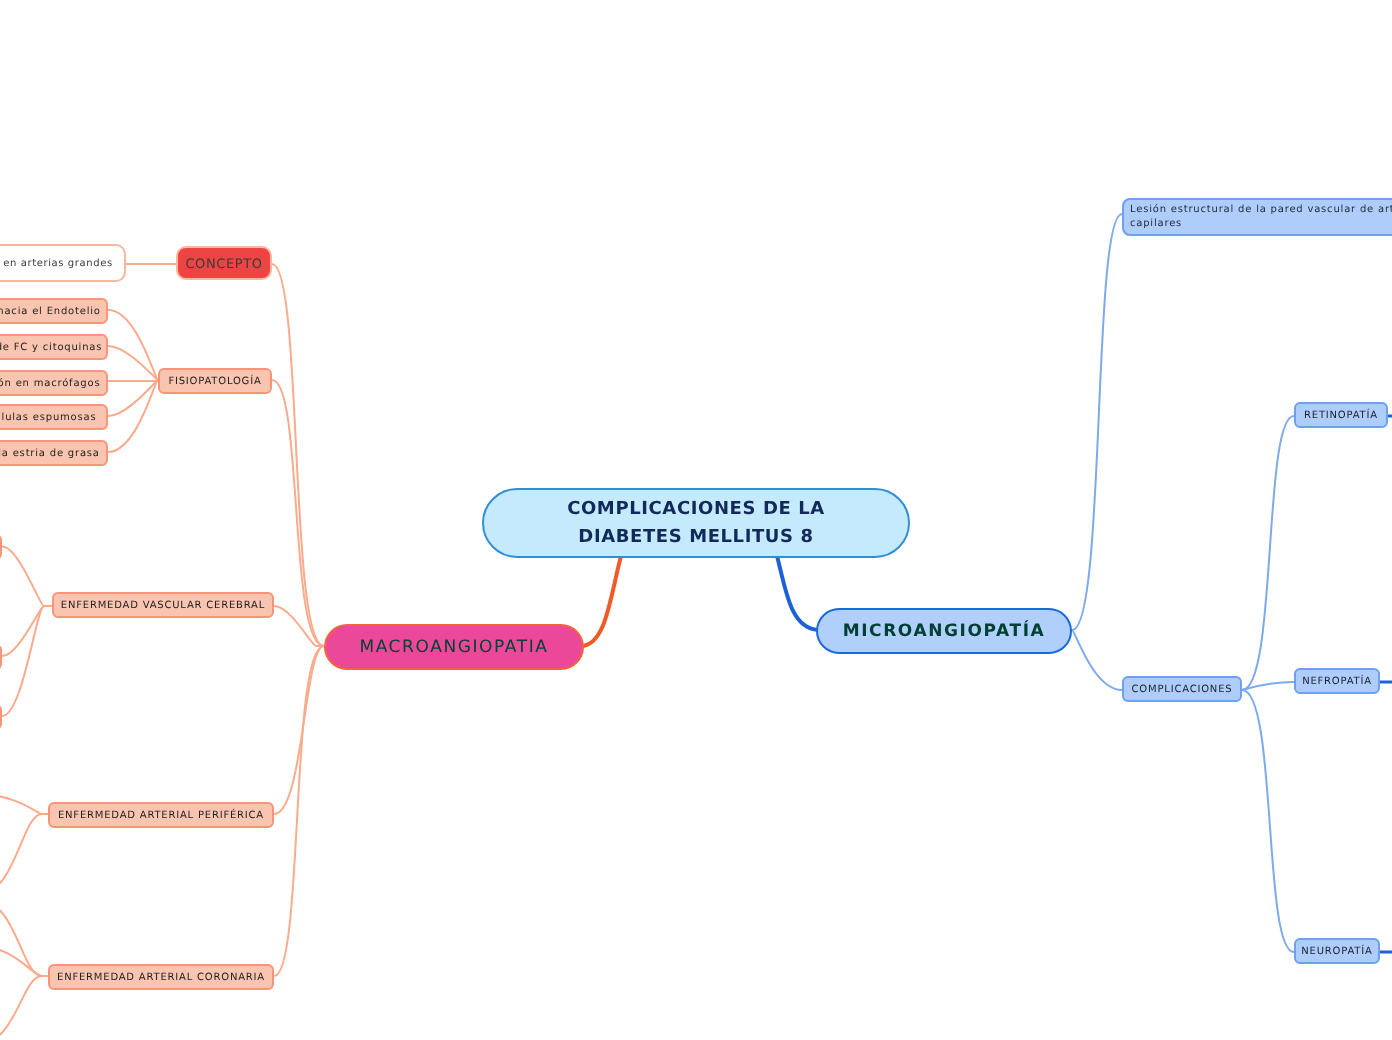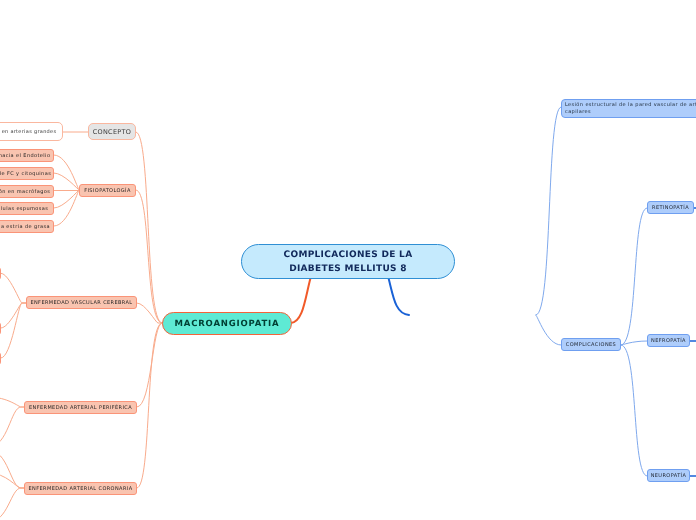--- a/index.html
+++ b/index.html
@@ -8,28 +8,28 @@
        font-family:"DejaVu Sans",sans-serif;
        -webkit-font-smoothing:antialiased;text-rendering:geometricPrecision;}
   #canvas{position:relative;width:696px;height:520px;overflow:hidden;background:#fff;}
   svg.edges{position:absolute;left:0;top:0;width:696px;height:520px;pointer-events:none;}
   .node{position:absolute;box-sizing:border-box;display:flex;align-items:center;
         justify-content:center;text-align:center;will-change:transform;}
   .node .lbl{display:block;width:100%;white-space:pre;}
 
   .root{background:#c5eafd;border:1.6px solid #2f8fd4;border-radius:22px;
         color:#11295b;font-weight:bold;font-size:9px;letter-spacing:.3px;line-height:14px;}
-  .b-macro{background:#5eead4;border:1.6px solid #f4633a;border-radius:12px;
-        color:#014034;font-weight:bold;font-size:8.5px;letter-spacing:.8px;}
+  .b-macro{background:#ec4899;border:1.6px solid #f4633a;border-radius:12px;
+        color:#014034;font-weight:normal;font-size:8.5px;letter-spacing:.8px;}
   .b-micro{background:#b0cffb;border:1.6px solid #1b6ad9;border-radius:12px;
         color:#014034;font-weight:bold;font-size:8.5px;letter-spacing:.8px;}
 
   .o2{background:#f9c4b0;border:1px solid #fa9478;border-radius:3px;
       color:#1f1f1f;font-size:5px;letter-spacing:.4px;}
-  .owhite{background:#e5e5e5;border:1px solid #fab79f;border-radius:5px;
+  .owhite{background:#ef4444;border:1px solid #fab79f;border-radius:5px;
       color:#3a3a3a;font-size:6.5px;letter-spacing:.3px;}
   .owhite2{background:#ffffff;border:1px solid #fab79f;border-radius:5px;
       color:#3a3a3a;font-size:5px;letter-spacing:.3px;}
   .b2{background:#aecdfb;border:1px solid #6f9ff0;border-radius:3px;
       color:#1c222c;font-size:5px;letter-spacing:.4px;}
   .b2big{background:#aecdfb;border:1px solid #6f9ff0;border-radius:4px;
       color:#1d2a38;font-size:5px;letter-spacing:.4px;line-height:6.6px;
       text-align:left;justify-content:flex-start;padding:1.5px 3px 0 3px;}
 </style>
 </head>
@@ -70,20 +70,23 @@
       </g>
   </svg>
 
   <div class="node root" style="left:241px;top:244px;width:214px;height:35px;">
     <span class="lbl">COMPLICACIONES DE LA
 DIABETES MELLITUS 8</span>
   </div>
 
   <div class="node b-macro" style="left:162px;top:312px;width:130px;height:23px;">
     <span class="lbl">MACROANGIOPATIA</span>
+  </div>
+  <div class="node b-micro" style="left:408px;top:304px;width:128px;height:23px;">
+    <span class="lbl">MICROANGIOPATÍA</span>
   </div>
 
   <div class="node owhite" style="left:88px;top:123px;width:48px;height:17px;">
     <span class="lbl">CONCEPTO</span>
   </div>
   <div class="node o2" style="left:79px;top:184px;width:57px;height:13px;">
     <span class="lbl">FISIOPATOLOGÍA</span>
   </div>
   <div class="node o2" style="left:26px;top:296px;width:111px;height:13px;">
     <span class="lbl">ENFERMEDAD VASCULAR CEREBRAL</span>

